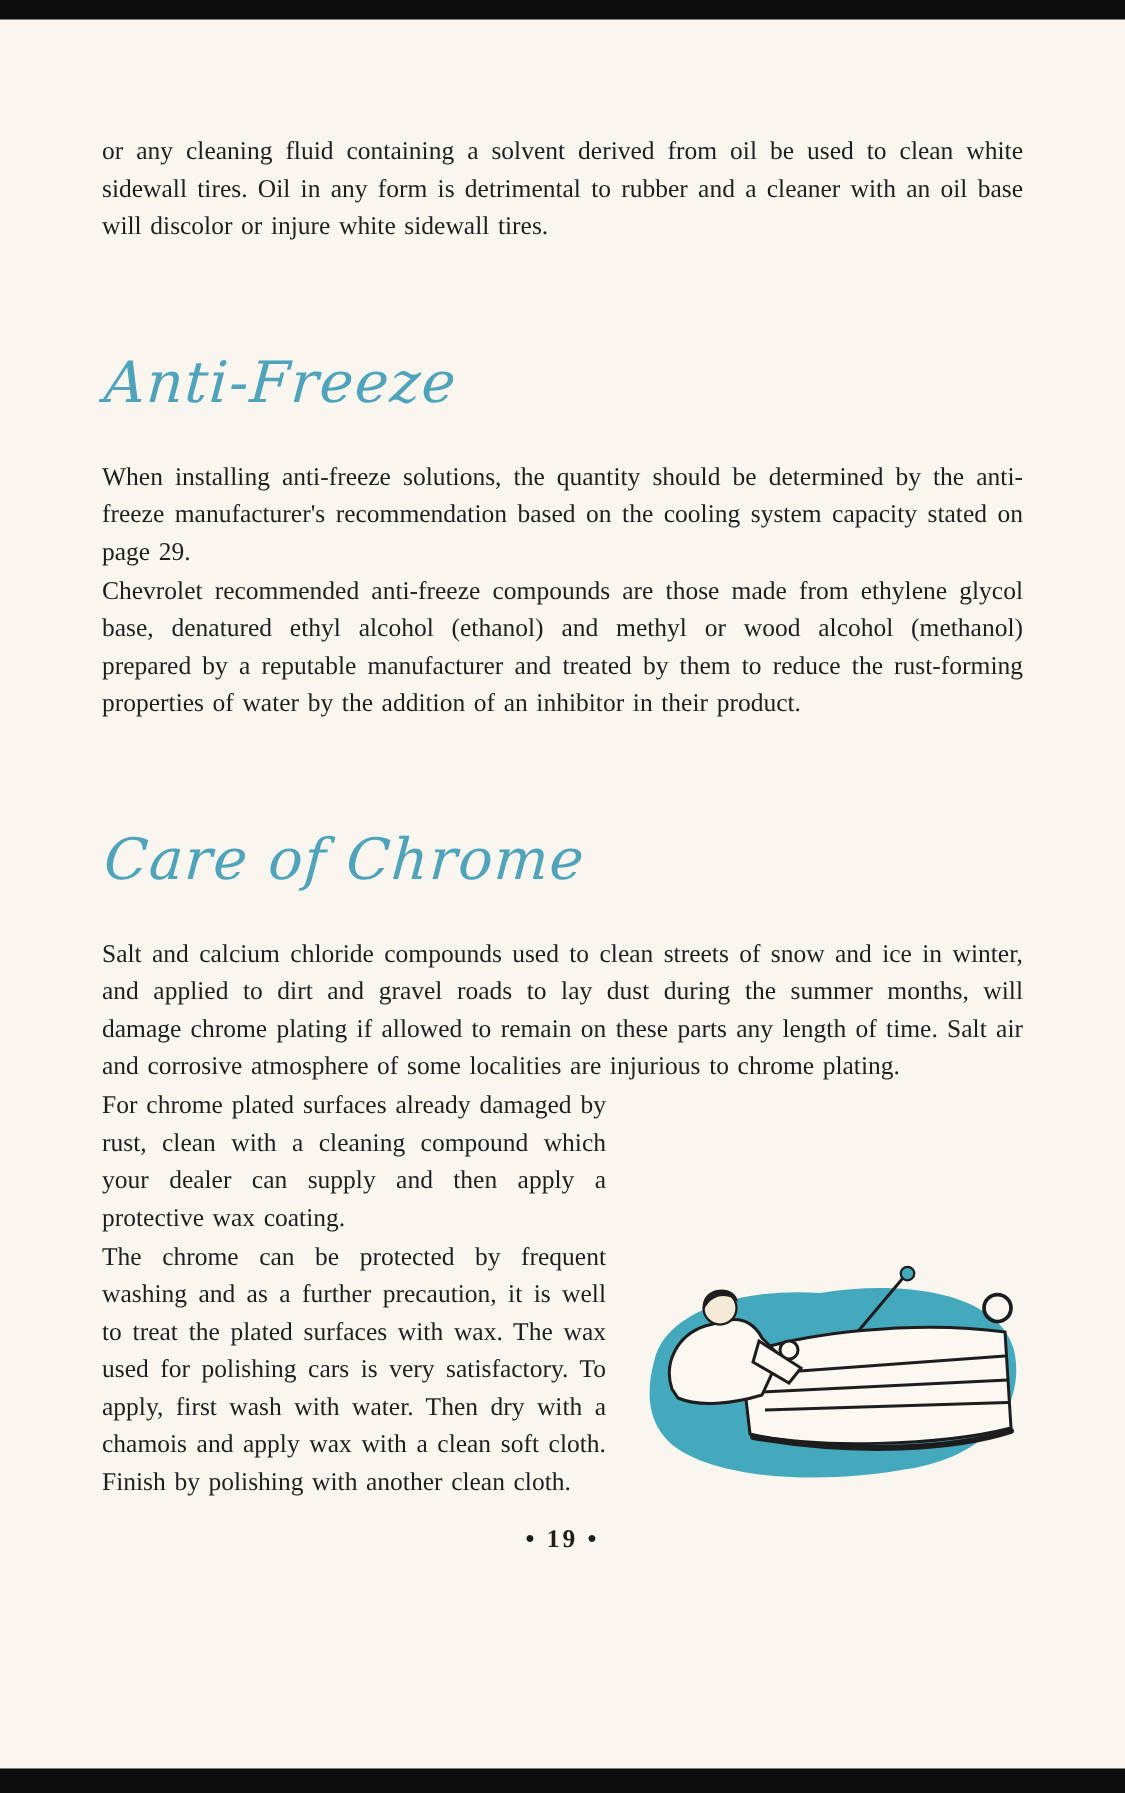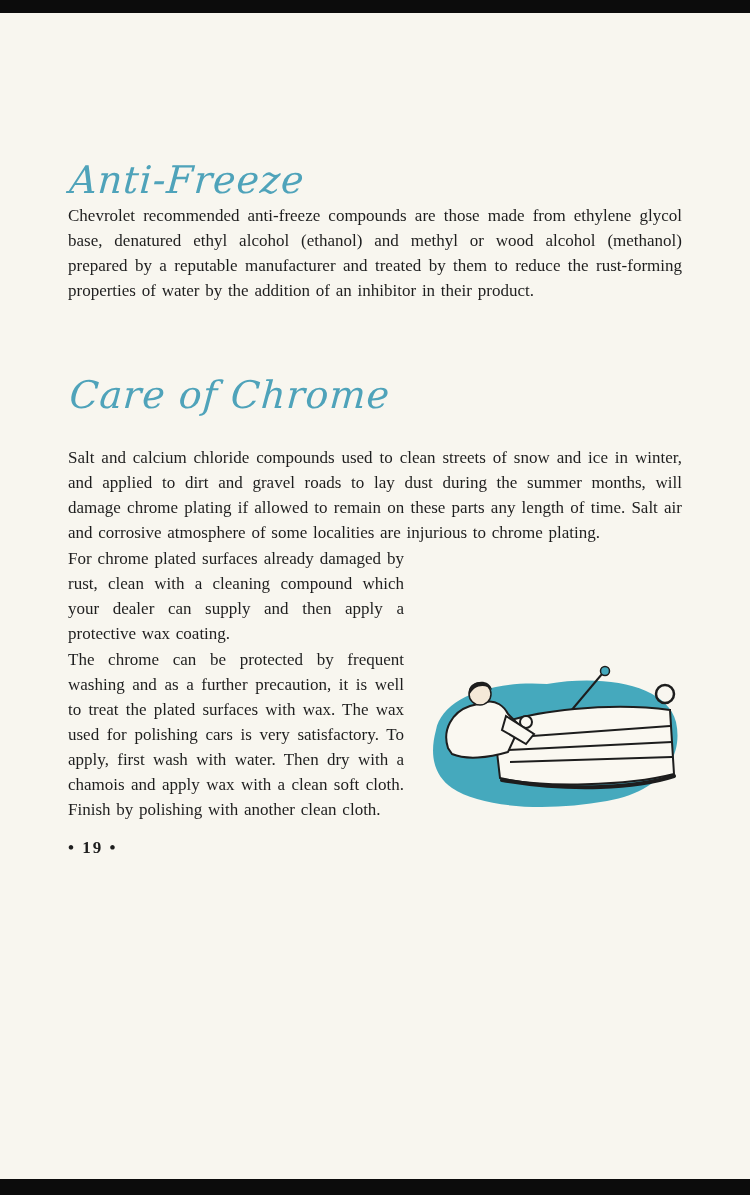--- a/index.html
+++ b/index.html
@@ -54,38 +54,41 @@
     float: right;
     width: 260px;
     height: 150px;
     margin-left: 18px;
     margin-top: 115px;
     margin-bottom: 4px;
   }
   .page-number {
     clear: both;
     margin-top: 16px;
+    text-align: center;
     font-size: 17px;
     font-weight: bold;
     letter-spacing: 2px;
     color: #1e1e1e;
   }
 </style>
 </head>
 <body>
 
 <div class="page">
 
   <div class="edge-bar top"></div>
 
   <div class="content">
 
+    <p class="body-text">or any cleaning fluid containing a solvent derived from oil be used to clean white sidewall tires. Oil in any form is detrimental to rubber and a cleaner with an oil base will discolor or injure white sidewall tires.</p>
 
     <h2 class="script-heading first">Anti-Freeze</h2>
 
+    <p class="body-text heading-followed">When installing anti-freeze solutions, the quantity should be determined by the anti-freeze manufacturer's recommendation based on the cooling system capacity stated on page 29.</p>
 
     <p class="body-text para-gap">Chevrolet recommended anti-freeze compounds are those made from ethylene glycol base, denatured ethyl alcohol (ethanol) and methyl or wood alcohol (methanol) prepared by a reputable manufacturer and treated by them to reduce the rust-forming properties of water by the addition of an inhibitor in their product.</p>
 
     <h2 class="script-heading second">Care of Chrome</h2>
 
     <p class="body-text heading-followed">Salt and calcium chloride compounds used to clean streets of snow and ice in winter, and applied to dirt and gravel roads to lay dust during the summer months, will damage chrome plating if allowed to remain on these parts any length of time. Salt air and corrosive atmosphere of some localities are injurious to chrome plating.</p>
 
     <div class="illustration">
       <svg width="260" height="150" viewBox="0 0 260 150" xmlns="http://www.w3.org/2000/svg">
 

